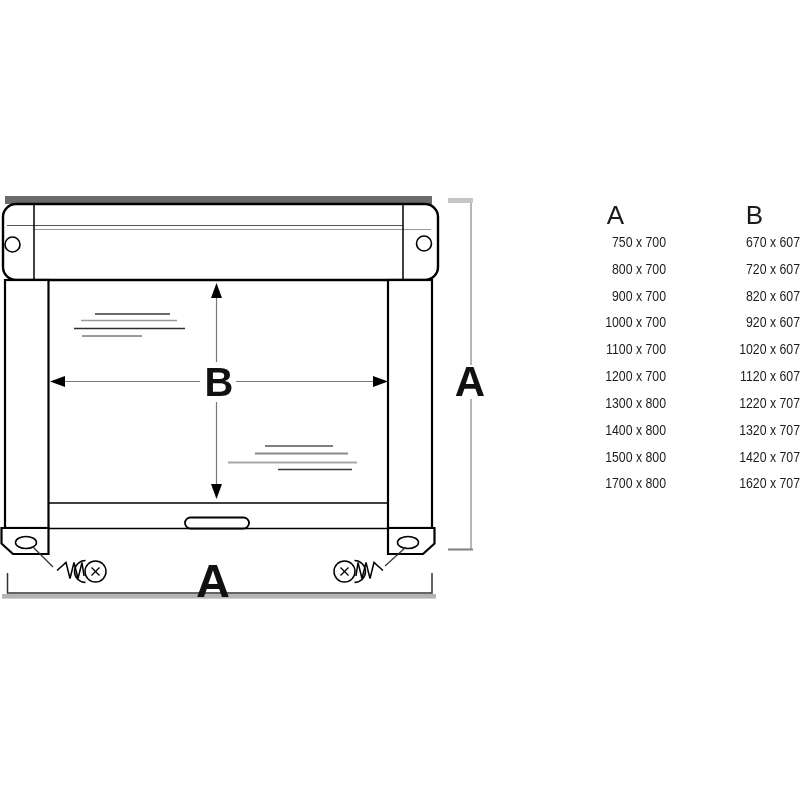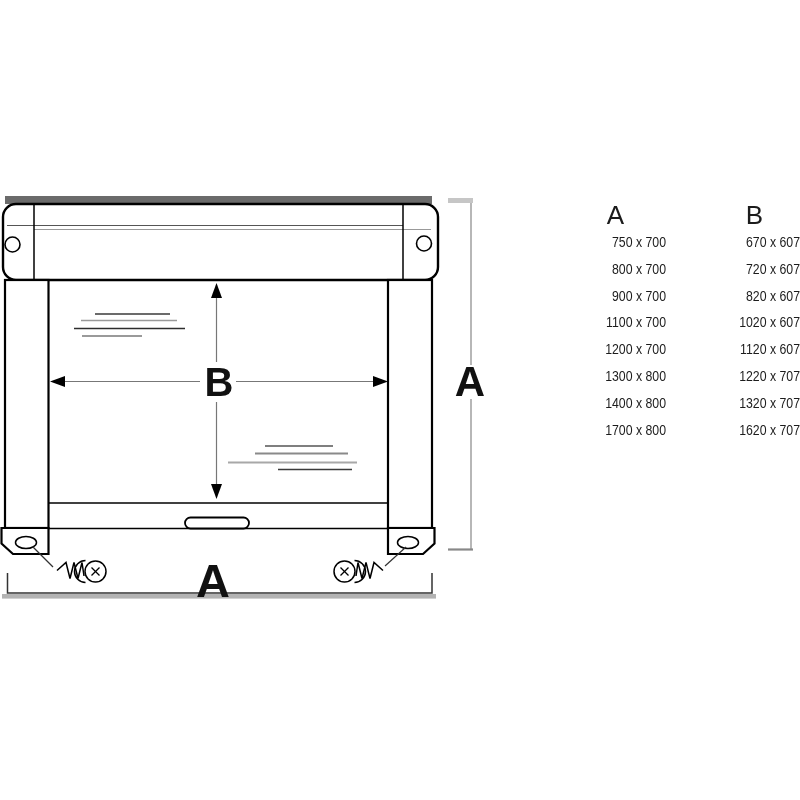--- a/index.html
+++ b/index.html
@@ -129,32 +129,40 @@
   </div>
   <div class="trow">
     <span class="cell">800 x 700</span>
     <span class="cell">720 x 607</span>
   </div>
   <div class="trow">
     <span class="cell">900 x 700</span>
     <span class="cell">820 x 607</span>
   </div>
   <div class="trow">
+    <span class="cell">1000 x 700</span>
+    <span class="cell">920 x 607</span>
+  </div>
+  <div class="trow">
     <span class="cell">1100 x 700</span>
     <span class="cell">1020 x 607</span>
   </div>
   <div class="trow">
     <span class="cell">1200 x 700</span>
     <span class="cell">1120 x 607</span>
   </div>
   <div class="trow">
     <span class="cell">1300 x 800</span>
     <span class="cell">1220 x 707</span>
   </div>
   <div class="trow">
     <span class="cell">1400 x 800</span>
     <span class="cell">1320 x 707</span>
   </div>
   <div class="trow">
+    <span class="cell">1500 x 800</span>
+    <span class="cell">1420 x 707</span>
+  </div>
+  <div class="trow">
     <span class="cell">1700 x 800</span>
     <span class="cell">1620 x 707</span>
   </div>
 </div>
 
 </body></html>

